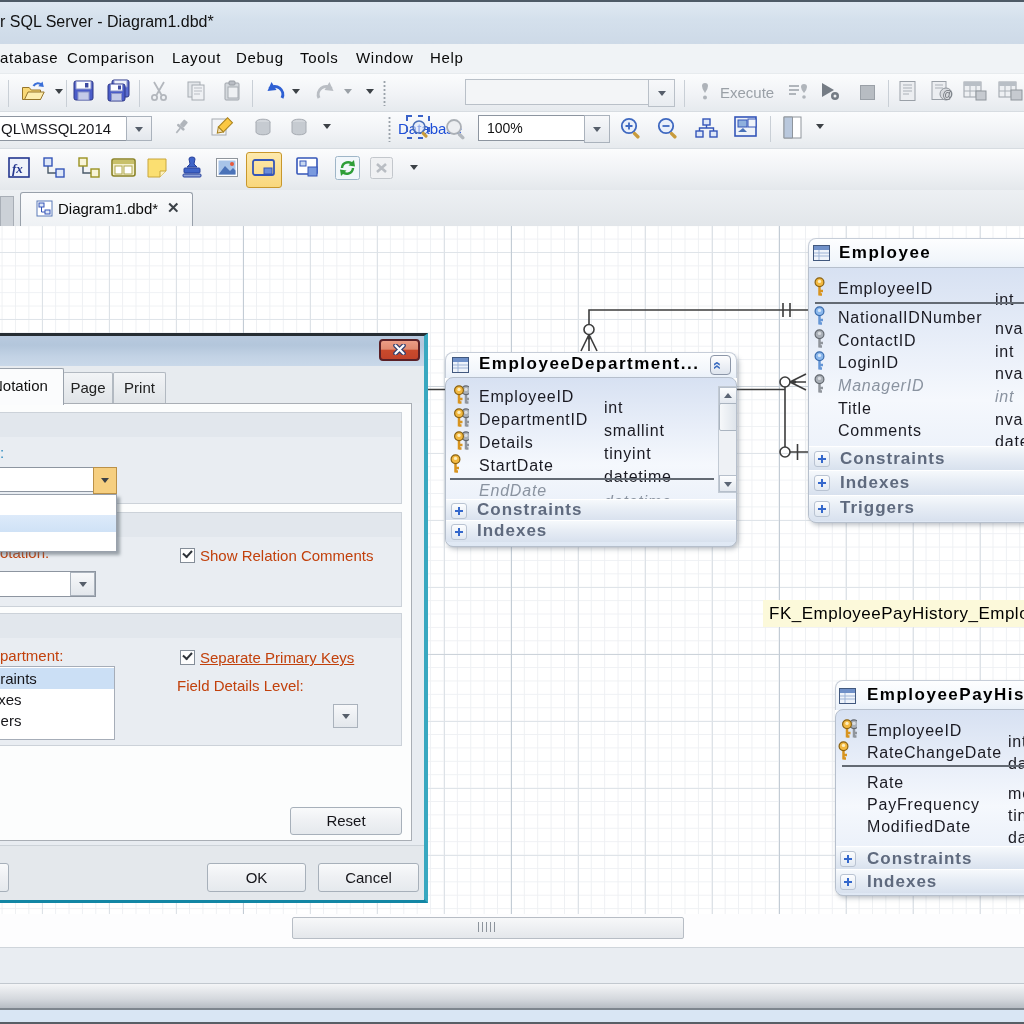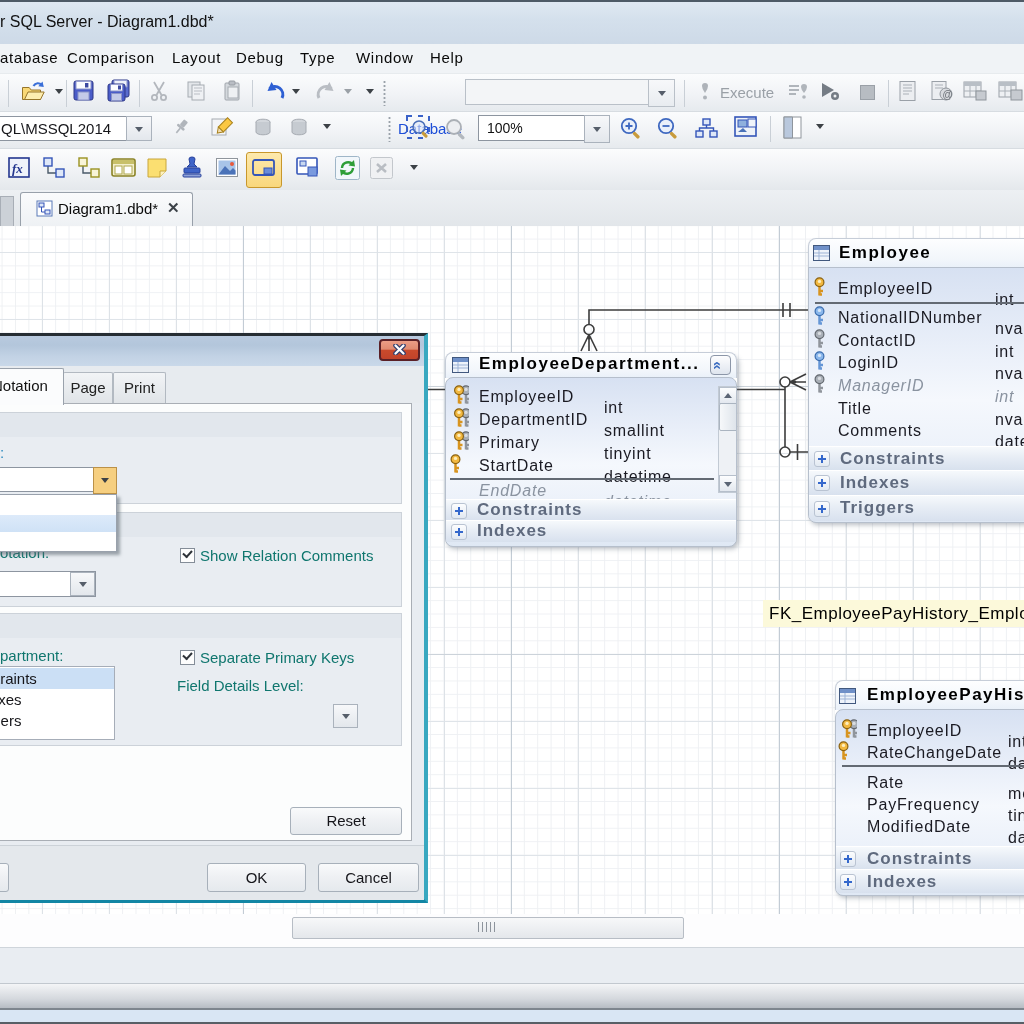--- a/index.html
+++ b/index.html
@@ -78,21 +78,21 @@
   .chev:before{content:"\00AB";position:absolute;left:3px;top:1px;font-size:15px;font-weight:bold;color:#3a6cc0;
     transform:rotate(90deg);}
   .sbar{position:absolute;left:272px;top:8px;width:19px;height:105px;background:#eef1f5;border:1px solid #c2cad4;}
   .sb-up,.sb-dn{position:absolute;left:0;width:17px;height:15px;background:linear-gradient(180deg,#fcfdfe,#e3e8ef);border:1px solid #b6bfcb;}
   .sb-up{top:0;} .sb-dn{bottom:0;}
   .sb-up:before{content:"";position:absolute;left:4px;top:5px;border:4px solid transparent;border-bottom:5px solid #5b6575;border-top-width:0;}
   .sb-dn:before{content:"";position:absolute;left:4px;top:6px;border:4px solid transparent;border-top:5px solid #5b6575;border-bottom-width:0;}
   .sb-th{position:absolute;left:0px;top:16px;width:17px;height:26px;background:linear-gradient(90deg,#f6f8fa,#dde3ea);border:1px solid #aab4c0;border-radius:2px;}
   .cbox{position:absolute;width:13px;height:13px;background:#fdfdfd;border:1px solid #848d98;}
   .cbox:before{content:"";position:absolute;left:2px;top:1px;width:7px;height:4px;border-left:2px solid #2d3238;border-bottom:2px solid #2d3238;transform:rotate(-48deg);}
-  .dlbl{position:absolute;font-size:15px;color:#0f766e;white-space:nowrap;}
+  .dlbl{position:absolute;font-size:15px;color:#c2410c;white-space:nowrap;}
   .btn{position:absolute;background:linear-gradient(180deg,#f9fafb 0%,#eff1f4 45%,#e5e9ed 100%);
     border:1px solid #a7b0ba;border-radius:3px;font-size:15px;color:#15151a;text-align:center;}
   .combof{position:absolute;background:#fff;border:1px solid #8d95a0;}
   .combob{position:absolute;background:linear-gradient(180deg,#f7f8fa,#e3e7ec);border:1px solid #aab2bc;}
   .combob:before{content:"";position:absolute;left:50%;top:50%;margin:-2px 0 0 -4px;border:4px solid transparent;border-top:5px solid #565e6a;border-bottom-width:0;}
   .tbtxt{position:absolute;font-size:15px;color:#9aa0a7;white-space:nowrap;}
   #dialog{left:0;top:333px;width:424px;height:563px;background:#e8ecf1;
     border-top:3px solid #262d33;border-right:4px solid #39a8c0;border-bottom:4px solid #1286a4;
     z-index:50;}
   .darr{position:absolute;width:0;height:0;border:4px solid transparent;border-top:5px solid #3c4146;border-bottom-width:0;}
@@ -112,21 +112,21 @@
     </defs>
   </svg>
   <div id="titlebar" class="abs">
       <div class="t">r SQL Server - Diagram1.dbd*</div>
     </div>
   <div id="menubar" class="abs">
     <span class="mi" style="left:0px">atabase</span>
     <span class="mi" style="left:67px">Comparison</span>
     <span class="mi" style="left:172px">Layout</span>
     <span class="mi" style="left:236px">Debug</span>
-    <span class="mi" style="left:300px">Type</span>
+    <span class="mi" style="left:300px">Tools</span>
     <span class="mi" style="left:356px">Window</span>
     <span class="mi" style="left:430px">Help</span>
   </div>
   <div id="tb1" class="abs"></div>
   <div id="tb2" class="abs"></div>
   <div id="tb3" class="abs"></div>
 
   <div class="vsep" style="left:8px;top:80px;height:27px;"></div>
   <svg class="ticon" style="left:21px;top:80px" width="25" height="22" viewBox="0 0 25 22">
     <path d="M12.5,6 C14.5,2.5 18.5,2.5 20.5,5" stroke="#3a6fd8" stroke-width="2.2" fill="none"></path>
@@ -481,21 +481,21 @@
               <use href="#key" x="0" class="kgold"></use>
             </svg>
             <span class="nm" style="left:33px">DepartmentID</span>
             <span class="tp" style="left:158px">smallint</span>
           </div>
         <div class="row" style="top:56px;">
             <svg class="key" width="20" height="20" viewBox="0 0 20 20" style="left:3px;top:-3px">
               <use href="#key" x="7" class="kgray"></use>
               <use href="#key" x="0" class="kgold"></use>
             </svg>
-            <span class="nm" style="left:33px">Primary</span>
+            <span class="nm" style="left:33px">Details</span>
             <span class="tp" style="left:158px">tinyint</span>
           </div>
         <div class="row" style="top:79px;">
             <svg class="key" width="13" height="20" viewBox="0 0 13 20" style="left:3px;top:-3px">
               <use href="#key" class="kgold"></use>
             </svg>
             <span class="nm" style="left:33px">StartDate</span>
             <span class="tp" style="left:158px">datetime</span>
           </div>
         <div class="pksep" style="top:100px;left:4px;right:22px"></div>
@@ -626,21 +626,21 @@
     <div class="abs" style="left:-10px;top:277px;width:410px;height:131px;border:1px solid #ccd2d9;background:#e9edf2;">
       <div style="position:absolute;left:0;top:0;width:100%;height:24px;background:#e2e7ed;"></div>
     </div>
     <div class="dlbl" style="left:0px;top:311px;">partment:</div>
     <div class="abs" style="left:-40px;top:330px;width:153px;height:72px;background:#fff;border:1px solid #a6adb8;overflow:hidden;">
       <div style="position:absolute;left:0px;top:1px;width:190px;height:21px;background:#cbdff5;font-size:15px;color:#16161a;line-height:21px;">Constraints</div>
       <div style="position:absolute;left:8px;top:22px;width:190px;height:21px;font-size:15px;color:#16161a;line-height:21px;">Indexes</div>
       <div style="position:absolute;left:6px;top:43px;width:190px;height:21px;font-size:15px;color:#16161a;line-height:21px;">Triggers</div>
     </div>
     <span class="cbox" style="left:180px;top:314px;"></span>
-    <div class="dlbl" style="left:200px;top:313px;">Separate Primary Keys</div>
+    <div class="dlbl" style="left:200px;top:313px;text-decoration:underline;">Separate Primary Keys</div>
     <div class="dlbl" style="left:177px;top:341px;">Field Details Level:</div>
     <div class="combob" style="left:333px;top:368px;width:23px;height:22px;"></div>
     <div class="btn" style="left:290px;top:471px;width:110px;height:26px;line-height:26px;">Reset</div>
 
     <div class="abs" style="left:0;top:509px;width:424px;height:54px;background:#e4e8ec;border-top:1px solid #ccd2d8;"></div>
     <div class="btn" style="left:-30px;top:527px;width:37px;height:27px;"></div>
     <div class="btn" style="left:207px;top:527px;width:97px;height:27px;line-height:27px;">OK</div>
     <div class="btn" style="left:318px;top:527px;width:99px;height:27px;line-height:27px;">Cancel</div>
   </div>
 </div>

